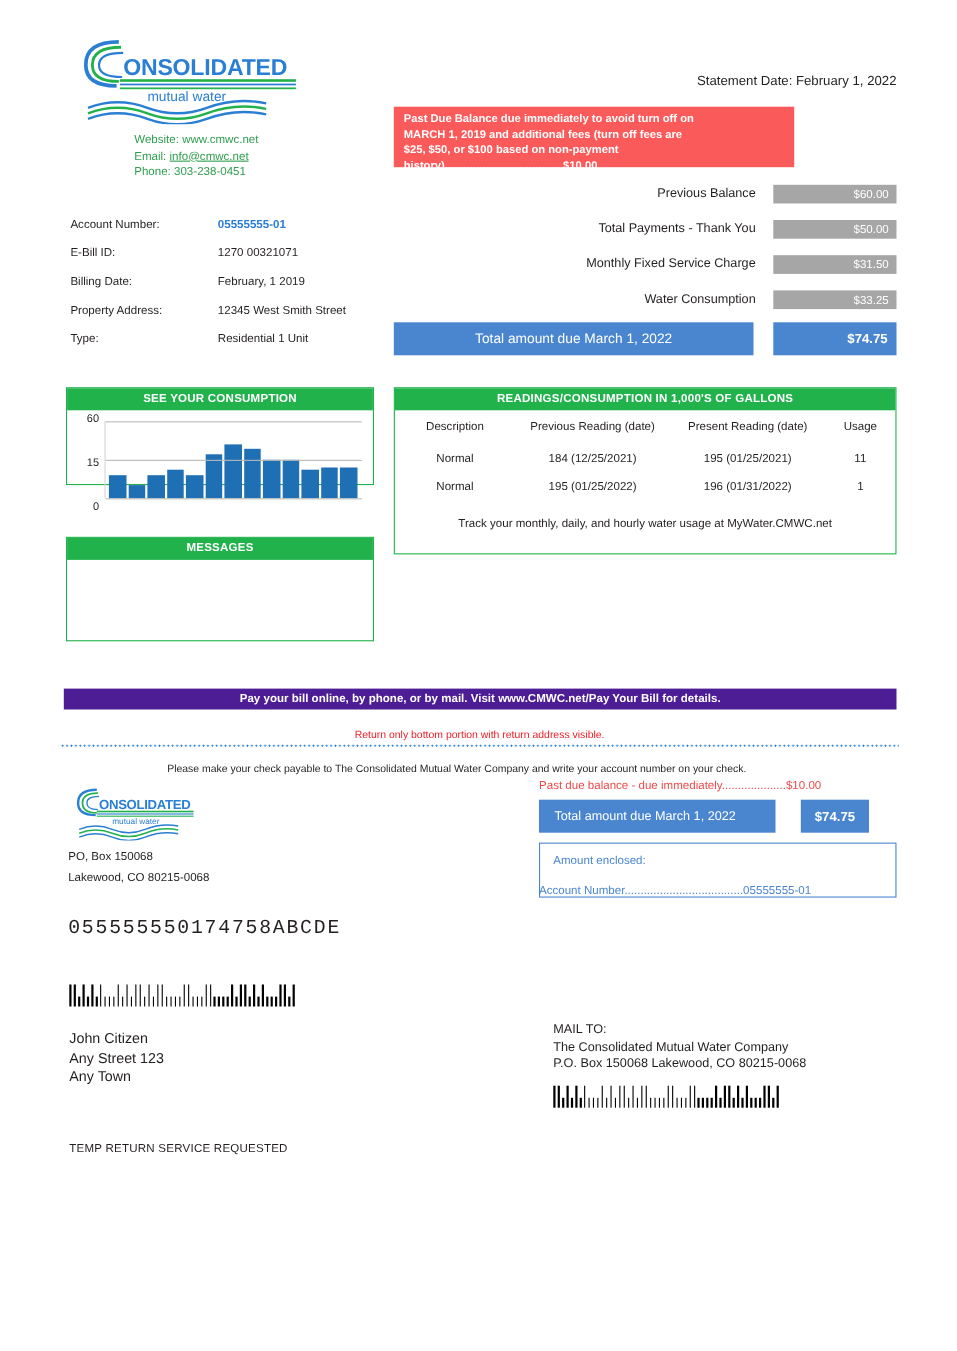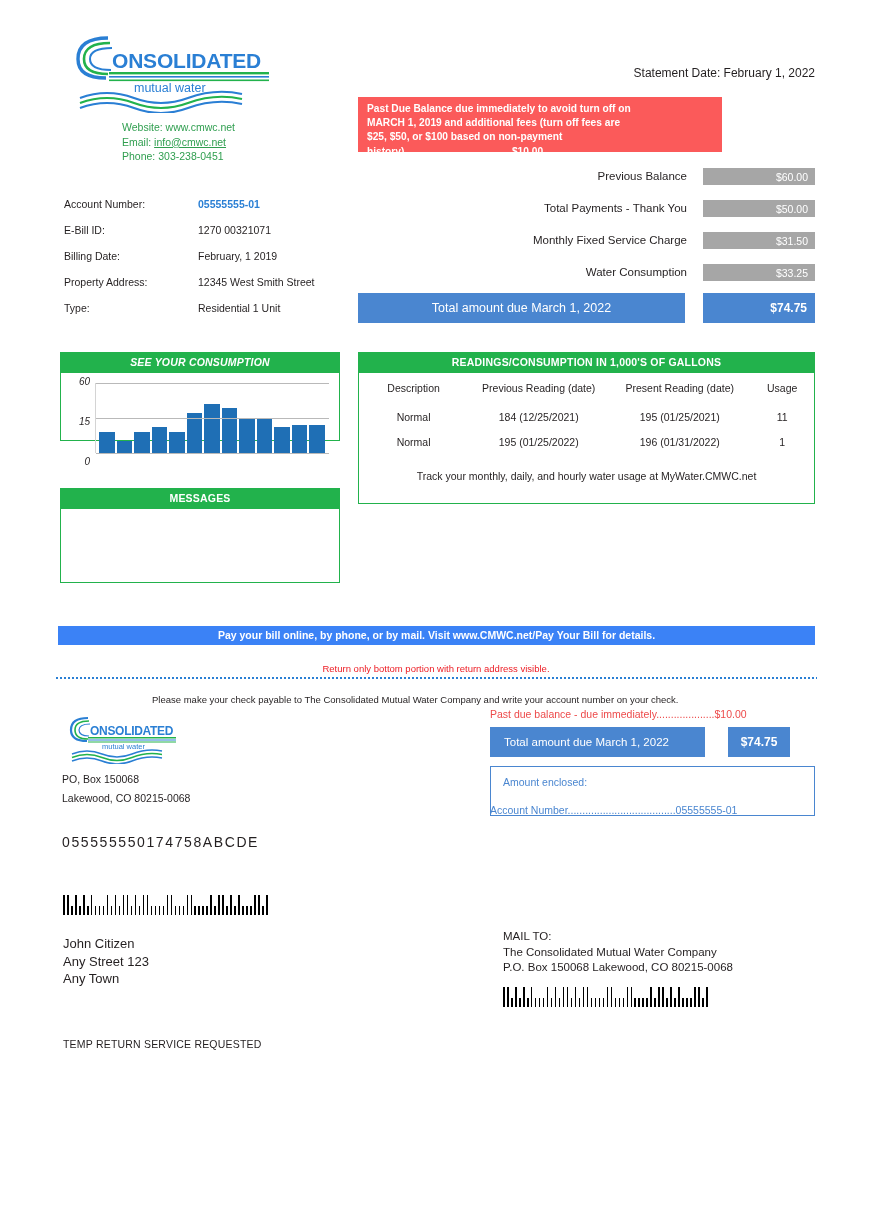--- a/index.html
+++ b/index.html
@@ -77,21 +77,21 @@
     color: #ffffff; font-size: 12.5px; font-weight: normal;
     text-align: center; line-height: 30px;
   }
   #total-due-amt {
     width: 112px; height: 30px; background: #4a86d0; margin-left: 18px;
     color: #ffffff; font-size: 12px; font-weight: bold;
     text-align: right; padding-right: 8px; line-height: 30px;
   }
 
   
-  #consumption-panel { left: 60px; top: 352px; width: 280px; height: 89px; font-style: italic; }
+  #consumption-panel { left: 60px; top: 352px; width: 280px; height: 89px; }
   #consumption-panel .green-hdr { font-size: 10.5px; }
   .chart-area { position: relative; height: 92px; padding: 8px 8px 4px 6px; }
   .chart-inner { position: relative; width: 100%; height: 100%; }
   .y-labels { position: absolute; left: 0; top: 0; width: 26px; height: 100%; }
   .y-lab { position: absolute; right: 3px; font-size: 10px; color: #231f20; transform: translateY(-50%); }
   .plot {
     position: absolute; left: 28px; right: 2px; top: 2px; bottom: 8px;
     border-left: 1px solid #d4d4d4;
   }
   .gridline { position: absolute; left: 0; right: 0; height: 1px; background: #b9b9b9; }
@@ -114,21 +114,21 @@
   #readings-table td {
     font-size: 10.5px; color: #231f20; text-align: center; padding: 13px 0 0;
   }
   #readings-note {
     text-align: center; font-size: 10.5px; color: #231f20; padding: 22px 0 0;
   }
 
   
   #pay-banner {
     left: 58px; top: 626px; width: 757px; height: 19px;
-    background: #3b82f6; color: #ffffff;
+    background: #4c1d95; color: #ffffff;
     font-weight: bold; font-size: 10.5px;
     text-align: center; line-height: 19px;
   }
 
   
   #cut-line-wrap { left: 55px; top: 663px; width: 762px; height: 16px; }
   #cut-line-text {
     position: absolute; left: 50%; top: 0; transform: translateX(-50%);
     background: #fff; padding: 0 8px;
     color: #ed1c24; font-size: 9.5px; white-space: nowrap;
@@ -171,22 +171,22 @@
     color: #4a86d0; font-size: 10.5px; padding: 9px 0 0 12px;
   }
   #stub-account-line {
     left: 490px; top: 804px; width: 325px;
     color: #4a86d0; font-size: 10.5px; white-space: nowrap;
   }
 
   
   #ocr-line {
     left: 62px; top: 834px;
-    font-family: Liberation Sans, sans-serif;
-    font-size: 14px; letter-spacing: 1.6px; color: #231f20;
+    font-family: Liberation Mono, monospace;
+    font-size: 18px; letter-spacing: 1.6px; color: #231f20;
   }
 
   
   .postnet { display: flex; align-items: flex-end; gap: 2.4px; height: 22px; }
   .pn-bar { width: 1.6px; background: #000; }
   .pn-bar.full { height: 20px; }
   .pn-bar.half { height: 9px; }
 
   #barcode-customer { left: 63px; top: 893px; }
   #customer-address { left: 63px; top: 935px; font-size: 13px; line-height: 17.5px; color: #231f20; }

